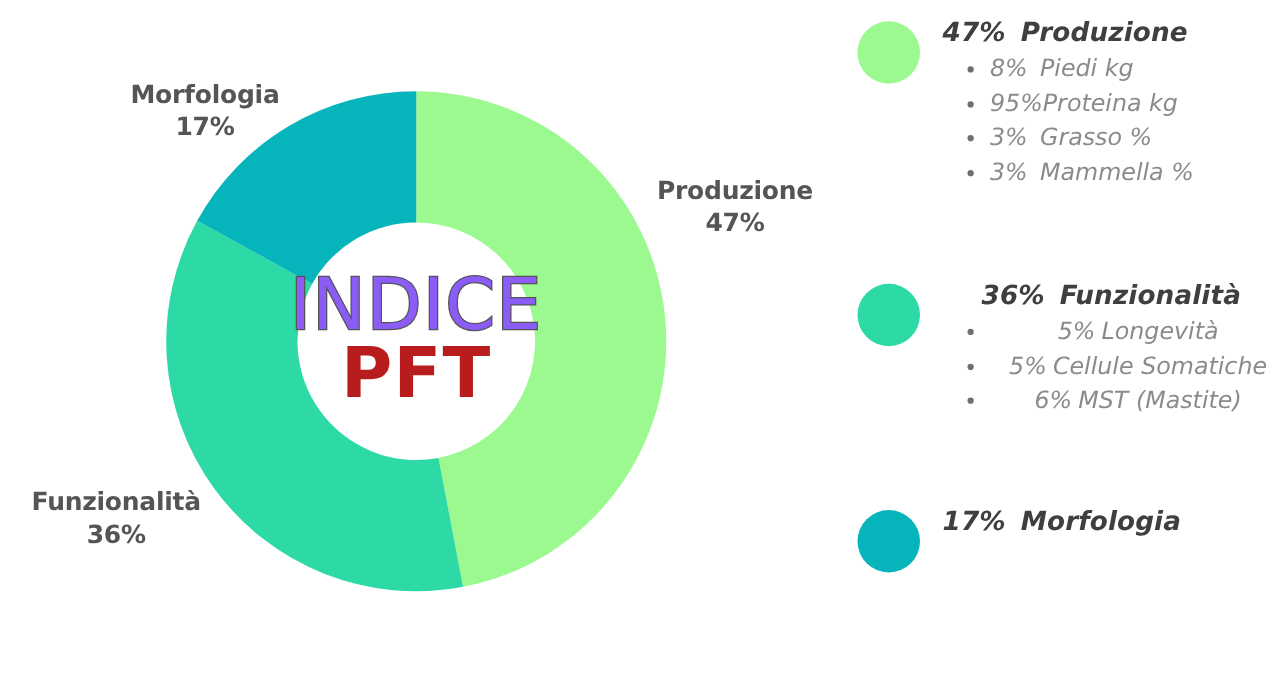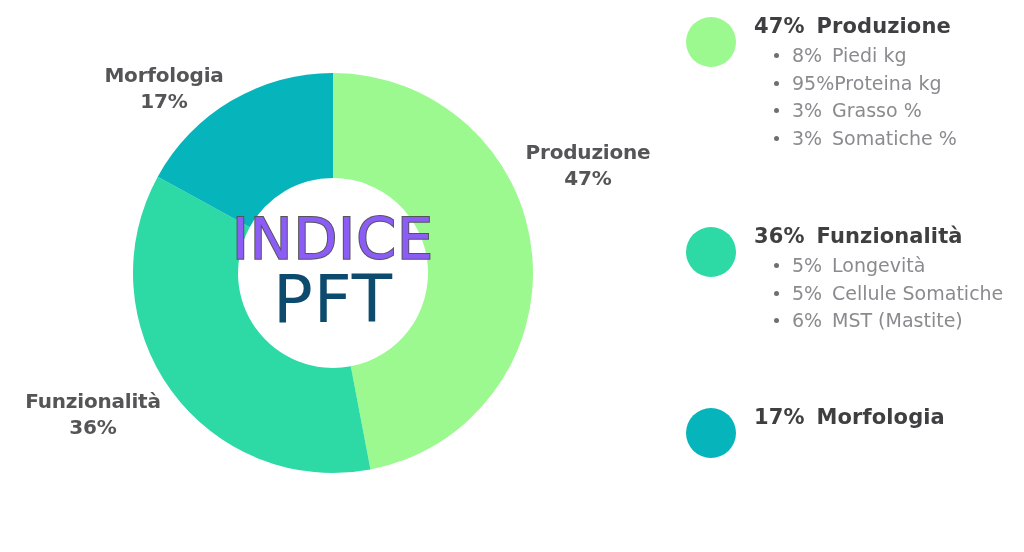--- a/index.html
+++ b/index.html
@@ -57,46 +57,47 @@
     font-size: 57px;
     font-weight: normal;
     letter-spacing: 1px;
     line-height: 0.98;
     color: #8b5cf6;
     -webkit-text-stroke: 2px #555558;
     paint-order: stroke fill;
     display: block;
   }
   #pft-word {
-    font-size: 66px;
-    font-weight: normal;
+    font-size: 56px;
+    font-weight: bold;
     letter-spacing: 1px;
     line-height: 1.04;
-    color: #0c4a6e;
+    color: #b91c1c;
     display: block;
     margin-top: -2px;
   }
 
   
   #legend {
     position: absolute;
     left: 686px;
     top: 0;
     width: 338px;
     height: 552px;
+    font-style: italic;
   }
   .legend-group {
     position: absolute;
     left: 0;
     width: 338px;
     display: flex;
     align-items: flex-start;
   }
   #legend-group-0 { top: 14px; }
-  #legend-group-1 { top: 224px; }
+  #legend-group-1 { top: 224px; text-align: center; }
   #legend-group-2 { top: 405px; }
 
   .legend-dot {
     width: 50px;
     height: 50px;
     border-radius: 50%;
     flex: 0 0 auto;
     margin-top: 3px;
   }
   .legend-body {
@@ -181,21 +182,21 @@
 <div id="legend">
 
 <div class="legend-group" id="legend-group-0">
       <div class="legend-dot" style="background: rgb(155, 249, 143);"></div>
       <div class="legend-body">
         <div class="legend-title"><span class="t-pct">47%</span><span>Produzione</span></div>
         <ul class="legend-items">
           <li><span class="i-pct">8%</span><span>Piedi kg</span></li>
           <li><span class="i-pct">95%</span><span>Proteina kg</span></li>
           <li><span class="i-pct">3%</span><span>Grasso %</span></li>
-          <li><span class="i-pct">3%</span><span>Somatiche %</span></li>
+          <li><span class="i-pct">3%</span><span>Mammella %</span></li>
         </ul>
       </div>
     </div>
     <div class="legend-group" id="legend-group-1">
       <div class="legend-dot" style="background: rgb(45, 217, 165);"></div>
       <div class="legend-body">
         <div class="legend-title"><span class="t-pct">36%</span><span>Funzionalità</span></div>
         <ul class="legend-items">
           <li><span class="i-pct">5%</span><span>Longevità</span></li>
           <li><span class="i-pct">5%</span><span>Cellule Somatiche</span></li>

